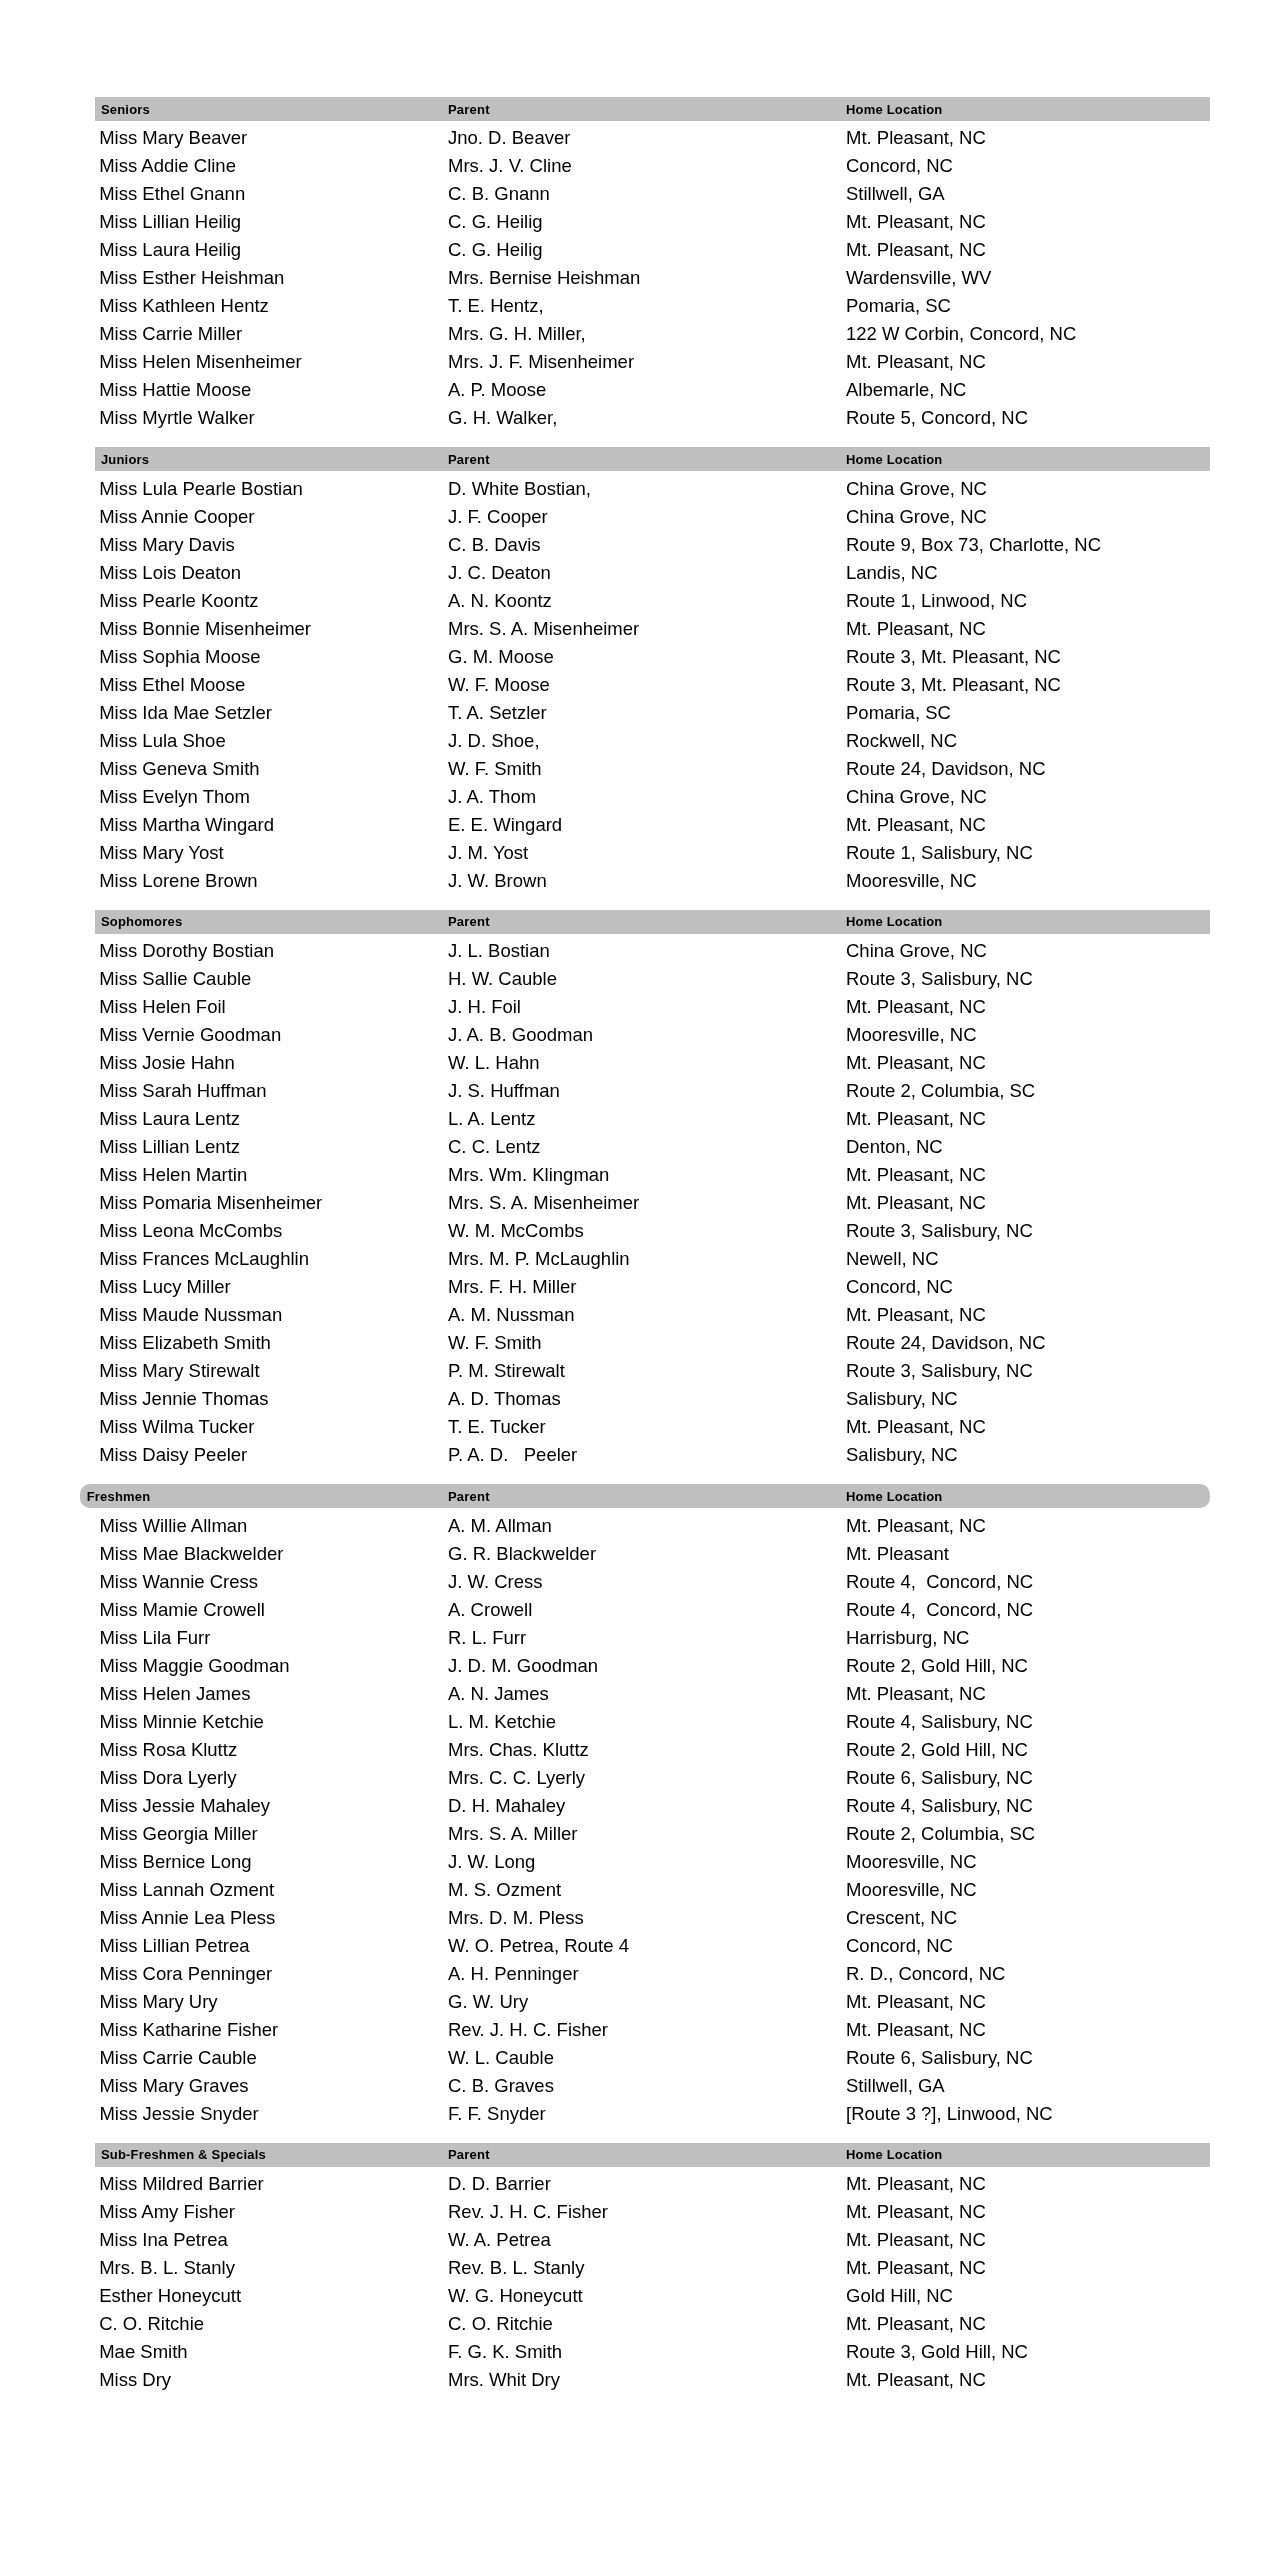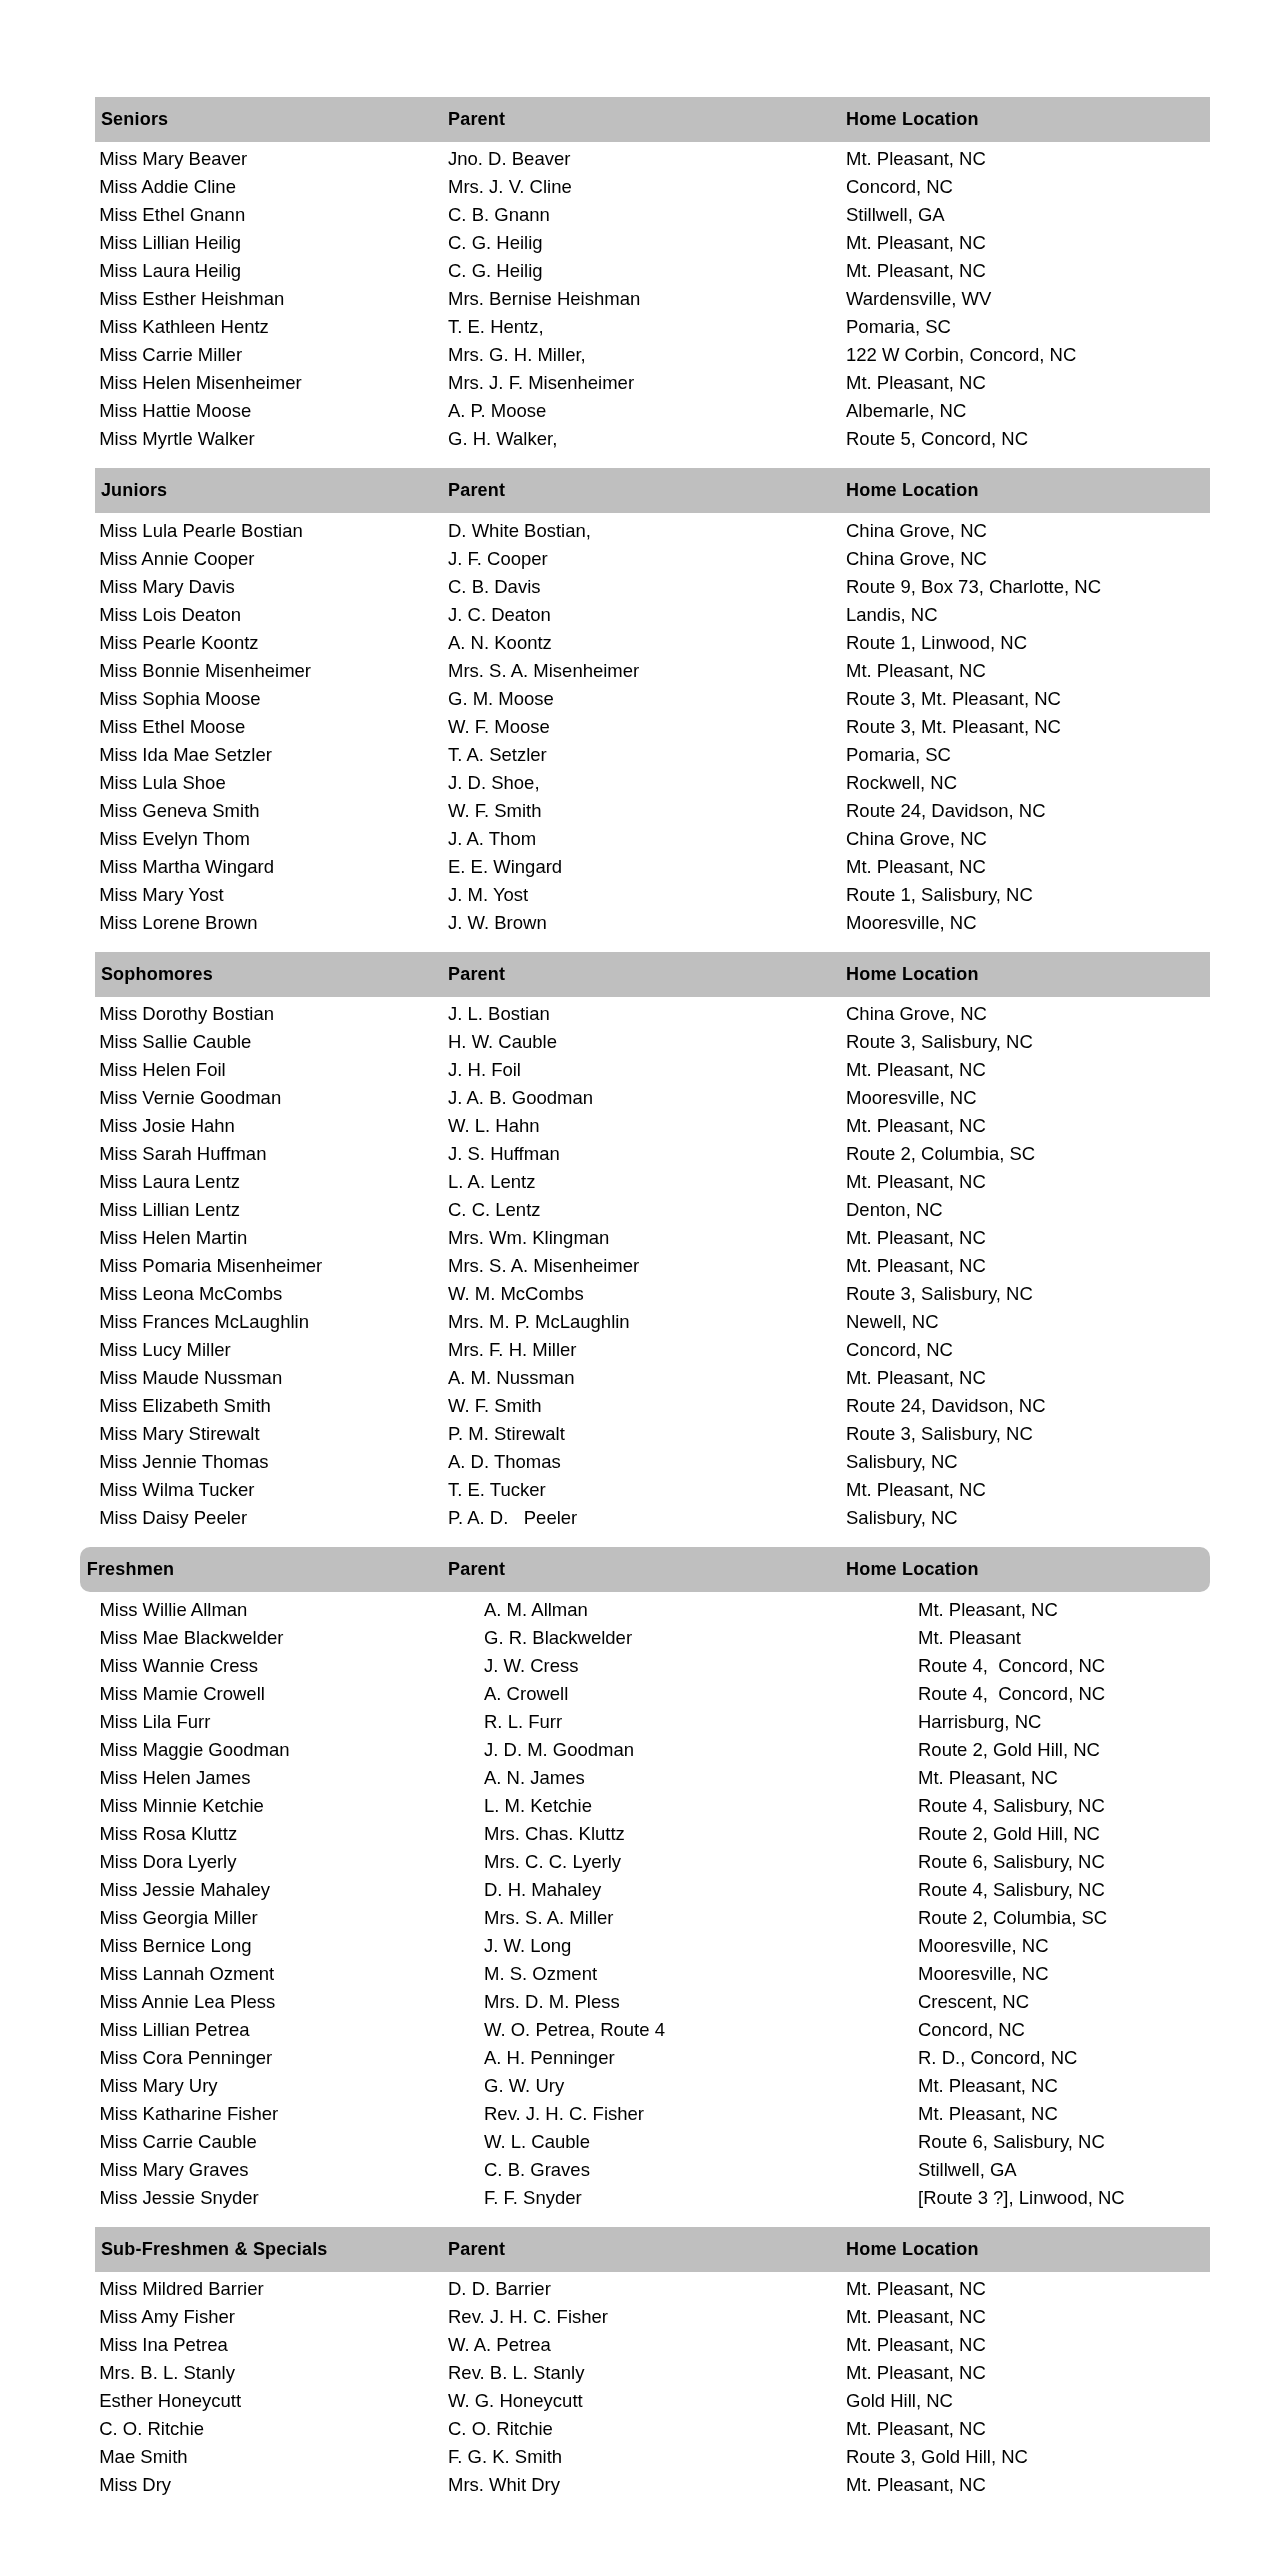--- a/index.html
+++ b/index.html
@@ -19,26 +19,26 @@
   }
   .section {
     margin-left: 95px;
     width: 1115px;
   }
   .section + .section {
     margin-top: 15px;
   }
   .bar {
     background: #bfbfbf;
-    height: 45px;
+    height: 24px;
     display: grid;
     grid-template-columns: 353px 398px 1fr;
     align-items: center;
     font-weight: bold;
-    font-size: 18px;
+    font-size: 13px;
     letter-spacing: 0.2px;
   }
   .bar .c1 { padding-left: 5.9px; }
   .rows { padding-top: 3.4px; }
   .row {
     display: grid;
     grid-template-columns: 353px 398px 1fr;
     height: 28px;
     align-items: center;
     font-size: 18.5px;
@@ -48,21 +48,21 @@
     white-space: pre-wrap;
     overflow: hidden;
   }
   
   .section:nth-child(4) {
     margin-left: 80px;
     width: 1130px;
   }
   .section:nth-child(4) .bar  { grid-template-columns: 368px 398px 1fr; border-radius: 10px; }
   .section:nth-child(4) .bar .c1 { padding-left: 6.7px; }
-  .section:nth-child(4) .row  { grid-template-columns: 368px 398px 1fr; gap: 36px; }
+  .section:nth-child(4) .row  { grid-template-columns: 368px 398px 1fr; }
   .section:nth-child(4) .row .c1 { padding-left: 19.4px; }
 </style>
 </head>
 <body>
 
 <main class="page">
     <section class="section">
       <div class="bar">
         <span class="c1 cell">Seniors</span>
         <span class="c2 cell">Parent</span>

